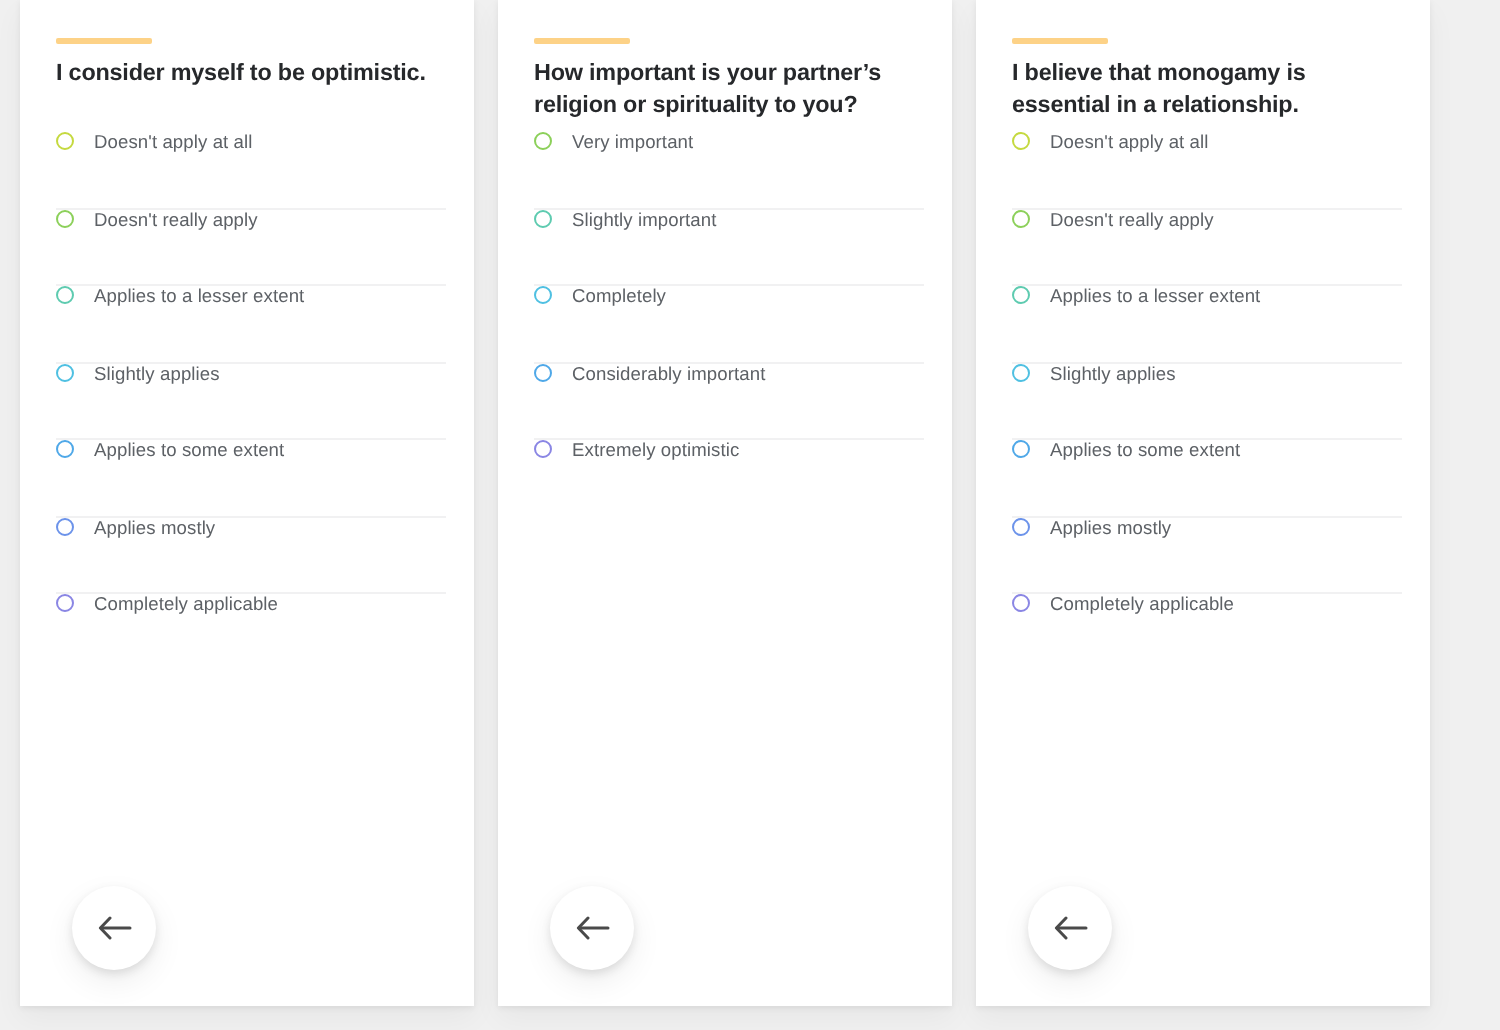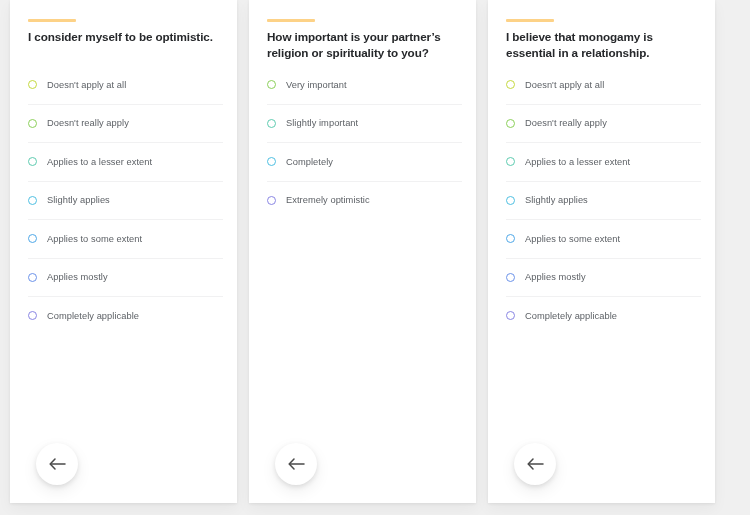--- a/index.html
+++ b/index.html
@@ -61,21 +61,21 @@
   .options {
     position: absolute;
     left: 18px;
     right: 14px;
     top: 66px;
   }
 
   .option {
     position: relative;
     display: flex;
-    align-items: center;
+    align-items: flex-start;
     height: 37.5px;
     gap: 10px;
     border-bottom: 1px solid #f1f1f2;
     cursor: pointer;
   }
   .option:last-child {
     border-bottom: none;
   }
 
   .radio {
@@ -171,20 +171,24 @@
         </div>
         <div class="option">
           <span class="radio" style="color: rgb(94, 203, 176);"></span>
           <span class="option-label">Slightly important</span>
         </div>
         <div class="option">
           <span class="radio" style="color: rgb(79, 192, 226);"></span>
           <span class="option-label">Completely</span>
         </div>
         <div class="option">
+          <span class="radio" style="color: rgb(79, 168, 232);"></span>
+          <span class="option-label">Considerably important</span>
+        </div>
+        <div class="option">
           <span class="radio" style="color: rgb(138, 134, 228);"></span>
           <span class="option-label">Extremely optimistic</span>
         </div>
       </div>
       <button class="back-button" title="Back">
         <span>
           <svg width="17" height="12" viewBox="0 0 17 12" fill="none" xmlns="http://www.w3.org/2000/svg">
             <path d="M6 1L1.2 6L6 11" stroke="#4a4a4a" stroke-width="1.5" stroke-linecap="round" stroke-linejoin="round"></path>
             <path d="M1.6 6H16" stroke="#4a4a4a" stroke-width="1.5" stroke-linecap="round"></path>
           </svg>

